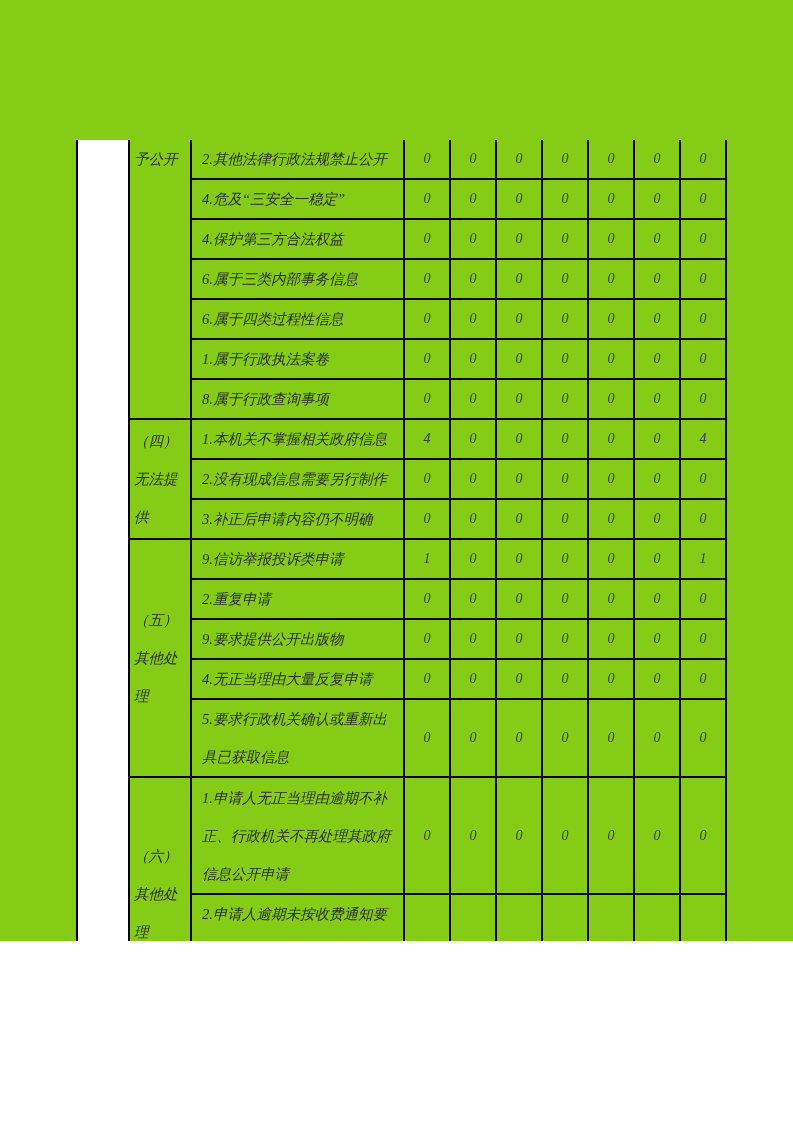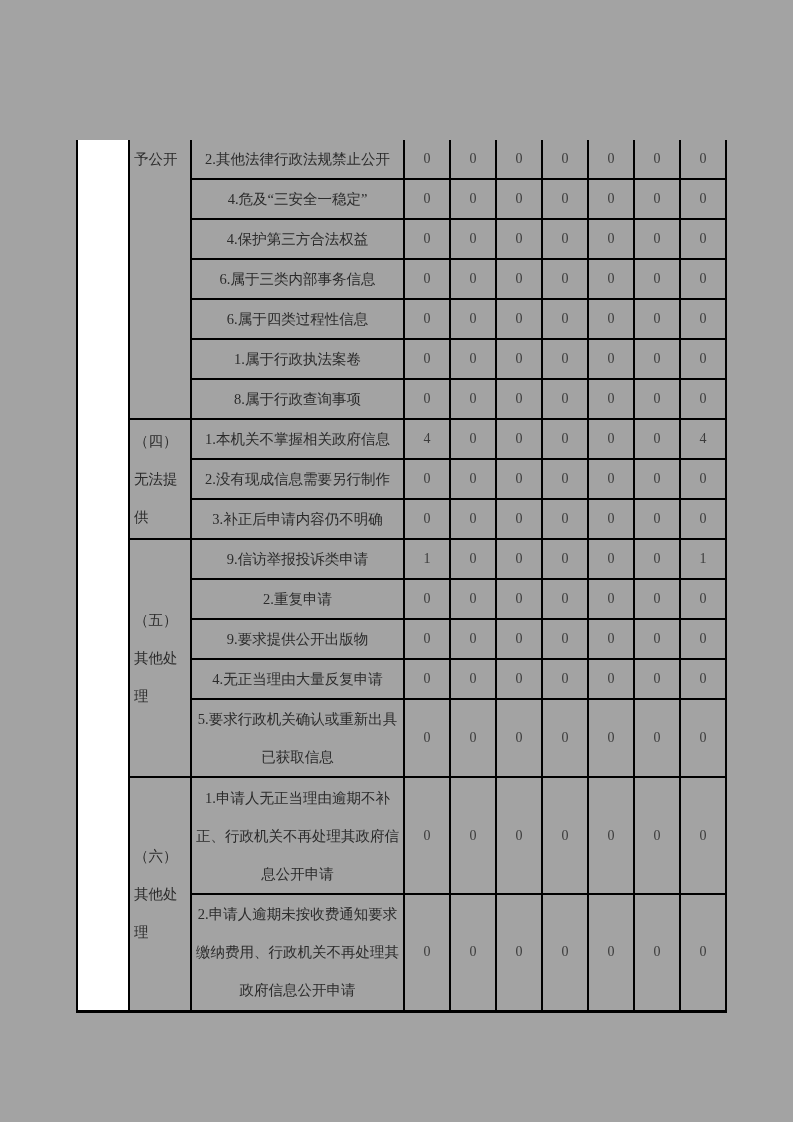--- a/index.html
+++ b/index.html
@@ -4,23 +4,24 @@
 <style>
   * { box-sizing: border-box; }
   html, body { margin: 0; padding: 0; }
   body {
     width: 793px; height: 1122px;
     background: #ffffff;
     font-family: "Liberation Serif", "DejaVu Serif", serif;
   }
   .page {
     position: relative;
-    width: 793px; height: 1122px;
-    background: #a3a3a3;
+    width: 793px; height: 941px;
+    background: #84cc16;
     overflow: hidden;
+    font-style: italic;
   }
   table.report {
     position: absolute;
     left: 76px; top: 140px;
     border-collapse: collapse;
     table-layout: fixed;
     border-bottom: 3px solid #000;
   }
   td {
     border: 2px solid #000;
@@ -33,23 +34,23 @@
   tr.first > td { border-top: none; }
   td.spacer { background: #ffffff; }
   td.cat {
     padding: 0 4px;
     line-height: 38px;
     text-align: left;
     word-break: break-all;
   }
   td.cat-top { vertical-align: top; }
   td.label {
-    padding: 0 3px;
+    padding: 0 10px;
     line-height: 38px;
-    text-align: center;
+    text-align: left;
     word-break: break-all;
   }
   td.val {
     text-align: center;
     color: #3c3c3c;
     font-size: 14px;
   }
   tr.h1 { height: 38px; }
   tr.h2 { height: 76px; }
   tr.h3 { height: 117px; }

